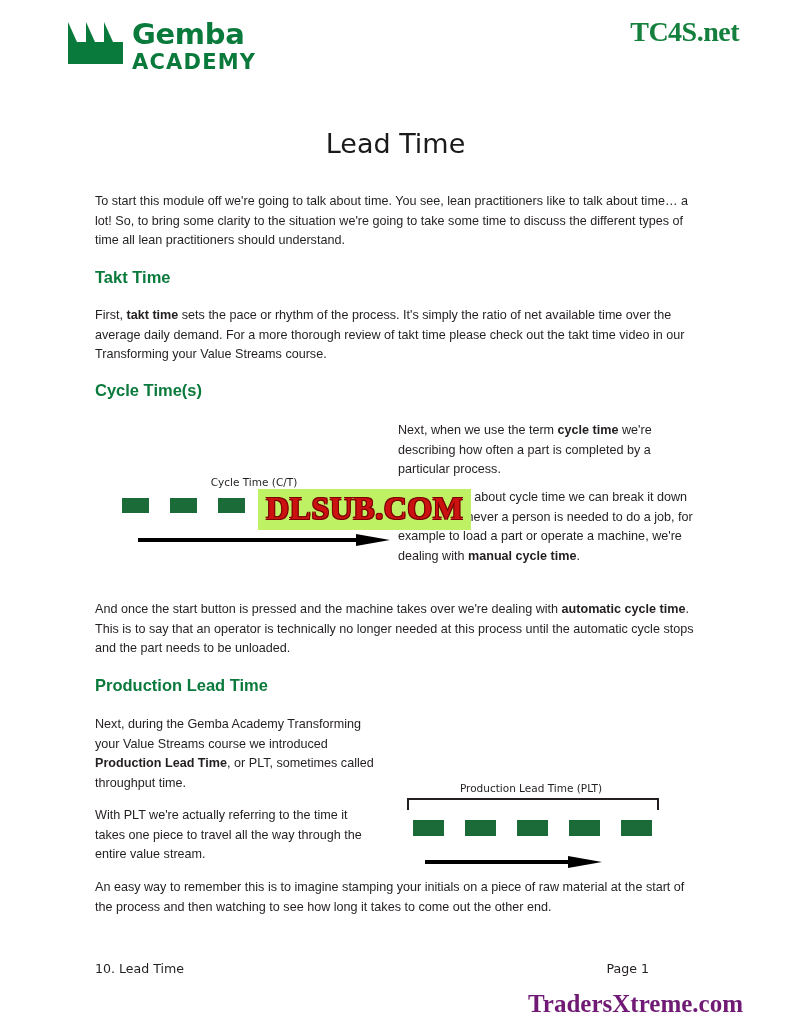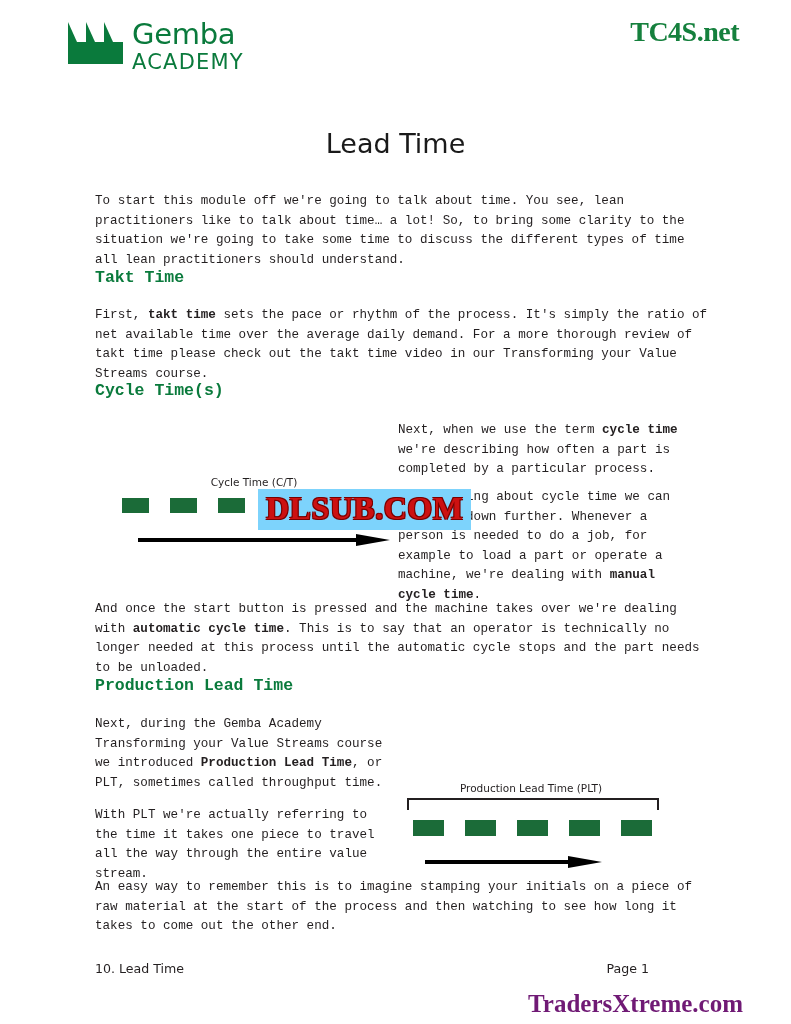--- a/index.html
+++ b/index.html
@@ -63,28 +63,28 @@
   }
   .logo-mark .roof1 { left: 0px; border-right: 9px solid transparent; border-left: 0; }
   .logo-mark .roof2 { left: 18px; border-right: 9px solid transparent; border-left: 0; }
   .logo-mark .roof3 { left: 36px; border-right: 9px solid transparent; border-left: 0; }
   .logo-text {
     line-height: 1.0;
     padding-top: 2px;
   }
   .logo-gemba {
     font-size: 29px;
-    font-weight: normal;
+    font-weight: bold;
     color: #0a7a3c;
     letter-spacing: -0.3px;
     font-family: "DejaVu Sans", sans-serif;
   }
   .logo-academy {
     font-size: 21px;
-    font-weight: normal;
+    font-weight: bold;
     color: #0a7a3c;
     letter-spacing: 1.2px;
     margin-top: 3px;
   }
   .tc4s {
     position: absolute;
     right: 52px;
     top: 2px;
     font-size: 28px;
     font-weight: bold;
@@ -100,21 +100,21 @@
     left: 0;
     right: 0;
     text-align: center;
     font-size: 27px;
     color: #1a1a1a;
     font-family: "DejaVu Sans", sans-serif;
     font-weight: normal;
   }
   .p, .h2 {
     position: absolute;
-    font-family: Liberation Mono, monospace;
+    font-family: Liberation Sans, sans-serif;
   }
   .p {
     font-size: 12.6px;
     line-height: 19.5px;
     color: #231f20;
   }
   .h2 {
     font-size: 16.5px;
     font-weight: bold;
     color: #0a7a3c;
@@ -257,21 +257,21 @@
   
   .wm-dlsub {
     position: absolute;
     left: 258px;
     top: 489px;
     font-family: "Liberation Serif", serif;
     font-weight: bold;
     font-size: 32px;
     letter-spacing: 0.5px;
     color: #cc1111;
-    background: #7dd3fc;
+    background: #bef264;
     padding: 1px 8px 3px 8px;
     text-shadow:
       -1px -1px 0 #7a0000,
        1px -1px 0 #7a0000,
       -1px  1px 0 #7a0000,
        1px  1px 0 #7a0000;
   }
   .wm-traders {
     position: absolute;
     right: 48px;

